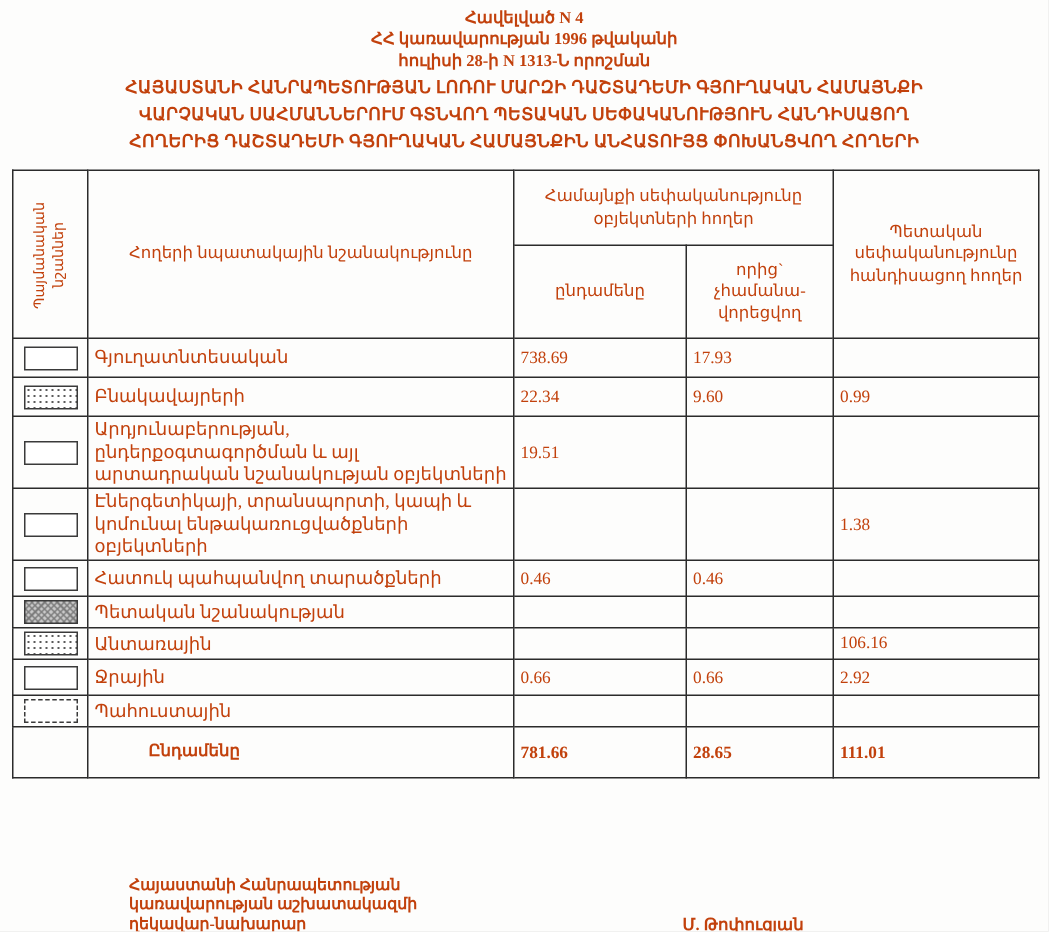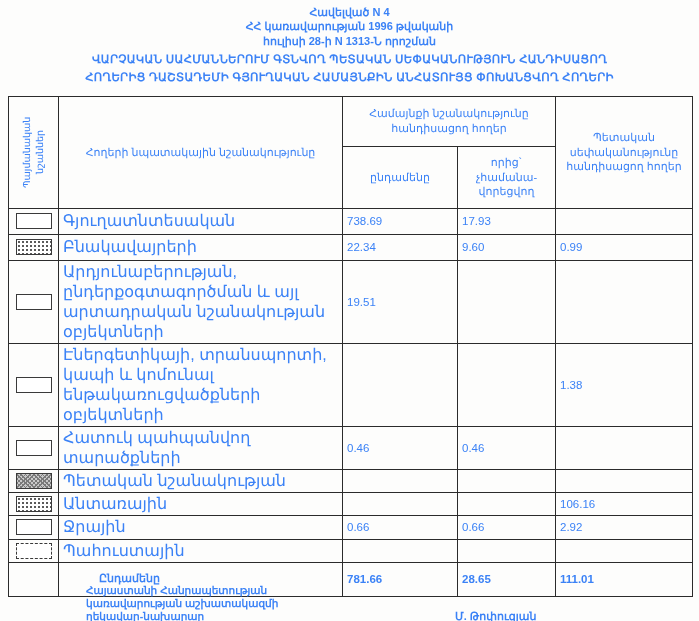--- a/index.html
+++ b/index.html
@@ -1,22 +1,22 @@
 <!DOCTYPE html>
 <html><head>
 <meta charset="utf-8">
 <style>
   html,body { margin:0; padding:0; background:#e8e8e8; }
   .page {
     position:relative;
     width:699px; height:621px;
     margin:0 auto;
     background:#fdfdfc;
-    font-family:Liberation Sans, sans-serif;
-    color:#3b82f6;
+    font-family:Liberation Serif, serif;
+    color:#c2410c;
     overflow:hidden;
   }
   .top-note {
     padding-top:5px;
     text-align:center;
     font-weight:bold;
     font-size:11px;
     line-height:1.3;
   }
   .doc-title {
@@ -80,21 +80,21 @@
     background-image:radial-gradient(#5a5a5a 0.9px, transparent 0.9px);
     background-size:4px 4px;
   }
   .sym-crosshatch {
     background-color:#c9c9c9;
     background-image:
       repeating-linear-gradient(45deg, #7a7a7a 0 1px, transparent 1px 3px),
       repeating-linear-gradient(-45deg, #7a7a7a 0 1px, transparent 1px 3px);
   }
   .sym-dashed { border:1px dashed #3a3a3a; }
-  td.name { font-size:16px; line-height:1.25; text-align:left; }
+  td.name { font-size:12px; line-height:1.25; text-align:left; }
   td.num { text-align:left; font-size:11.5px; }
   tr.total-row td { font-weight:bold; }
   tr.total-row td.name { font-size:11px; padding-left:40px; }
   .footer-left {
     position:absolute;
     left:86px; top:584px;
     font-weight:bold;
     font-size:10.5px;
     line-height:1.25;
     white-space:pre-line;
@@ -112,39 +112,40 @@
 <div class="page">
 
   <div class="top-note">
     <div>Հավելված N 4</div>
     <div>ՀՀ կառավարության 1996 թվականի</div>
     <div>հուլիսի 28-ի N 1313-Ն որոշման</div>
   </div>
 
 
   <div class="doc-subtitle">
+    <div>ՀԱՅԱՍՏԱՆԻ ՀԱՆՐԱՊԵՏՈՒԹՅԱՆ ԼՈՌՈՒ  ՄԱՐԶԻ  ԴԱՇՏԱԴԵՄԻ ԳՅՈՒՂԱԿԱՆ ՀԱՄԱՅՆՔԻ</div>
     <div>ՎԱՐՉԱԿԱՆ ՍԱՀՄԱՆՆԵՐՈՒՄ ԳՏՆՎՈՂ  ՊԵՏԱԿԱՆ ՍԵՓԱԿԱՆՈՒԹՅՈՒՆ ՀԱՆԴԻՍԱՑՈՂ</div>
     <div>ՀՈՂԵՐԻՑ  ԴԱՇՏԱԴԵՄԻ ԳՅՈՒՂԱԿԱՆ ՀԱՄԱՅՆՔԻՆ ԱՆՀԱՏՈՒՅՑ  ՓՈԽԱՆՑՎՈՂ ՀՈՂԵՐԻ</div>
   </div>
 
   <table class="land">
     <colgroup>
       <col class="c1">
         <col class="c2">
         <col class="c3">
         <col class="c4">
         <col class="c5">
     </colgroup>
     <thead>
       <tr style="height:50px;">
         <th rowspan="2">
           <div class="vert">Պայմանական նշաններ</div>
         </th>
         <th rowspan="2">Հողերի նպատակային նշանակությունը</th>
-        <th colspan="2">Համայնքի նշանակությունը հանդիսացող հողեր</th>
+        <th colspan="2">Համայնքի սեփականությունը օբյեկտների հողեր</th>
         <th rowspan="2">Պետական սեփականությունը հանդիսացող հողեր</th>
       </tr>
       <tr style="height:62px;">
         <th>ընդամենը</th>
         <th class="prewrap">որից` չհամանա-
 վորեցվող</th>
       </tr>
     </thead>
     <tbody>
       <tr style="height:26px;">

